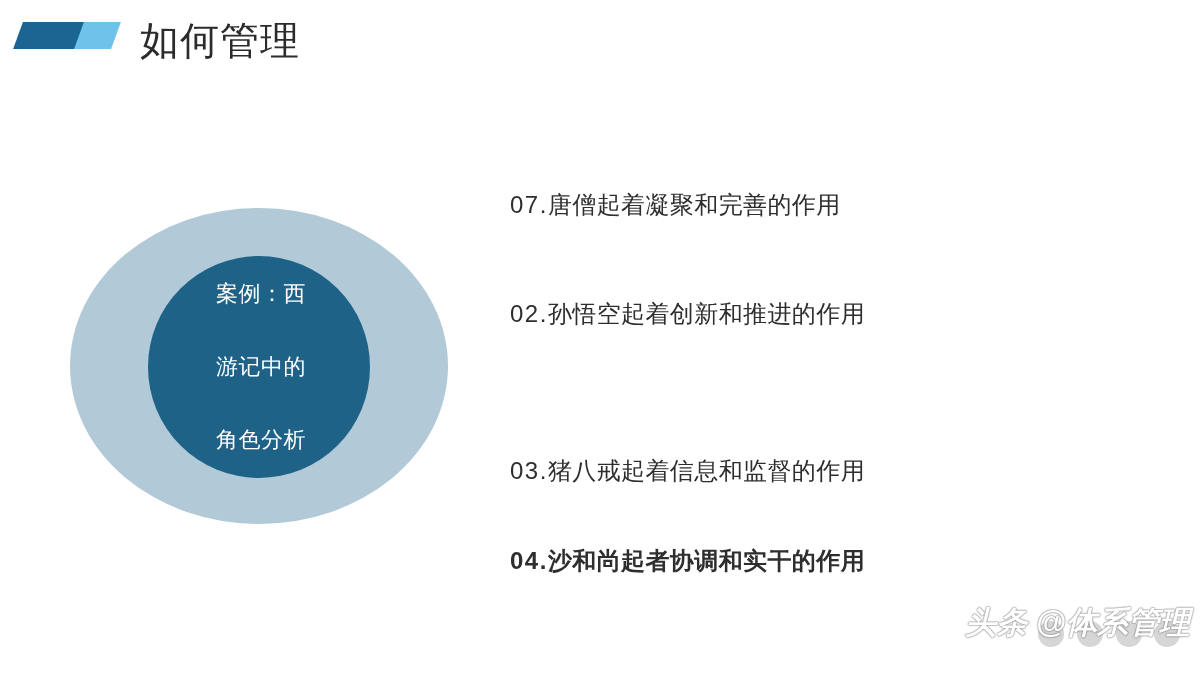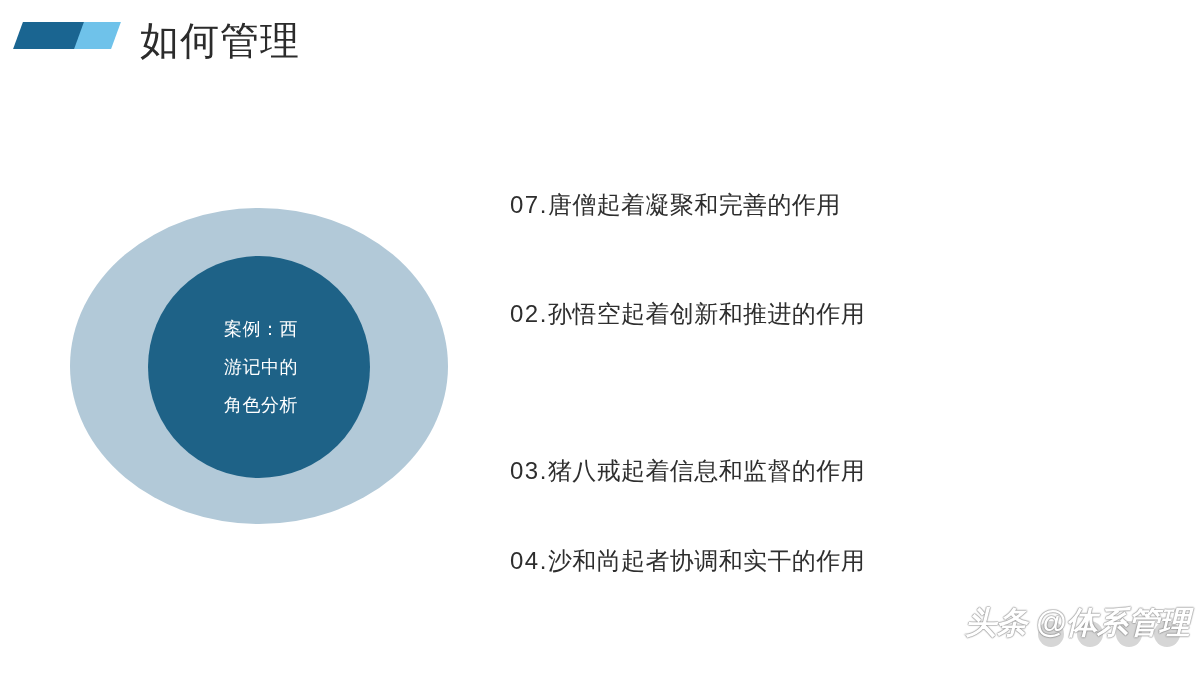--- a/index.html
+++ b/index.html
@@ -95,26 +95,27 @@
     position: absolute;
     left: 78px;
     top: 48px;
     width: 222px;
     height: 222px;
     display: flex;
     flex-direction: column;
     align-items: center;
     justify-content: center;
     color: #ffffff;
-    font-size: 18px;
+    font-size: 22px;
     line-height: 38px;
     letter-spacing: 0.5px;
     text-align: center;
     box-sizing: border-box;
     padding-left: 4px;
+    gap: 35px;
   }
   .circle-label span {
     display: block;
     white-space: nowrap;
   }
 
   
   .points {
     position: absolute;
     left: 510px;
@@ -130,21 +131,21 @@
     color: #2e2e2e;
     white-space: nowrap;
     letter-spacing: 0.4px;
   }
   .point-item .pnum {
     letter-spacing: 1.5px;
   }
   .p0 { top: 10px; }
   .p1 { top: 119px; }
   .p2 { top: 247px; margin-top: 29px; }
-  .p3 { top: 366px; }
+  .p3 { top: 366px; font-weight: bold; }
 
   
   .watermark {
     position: absolute;
     right: 10px;
     bottom: 22px;
     height: 52px;
     display: flex;
     align-items: flex-start;
   }

